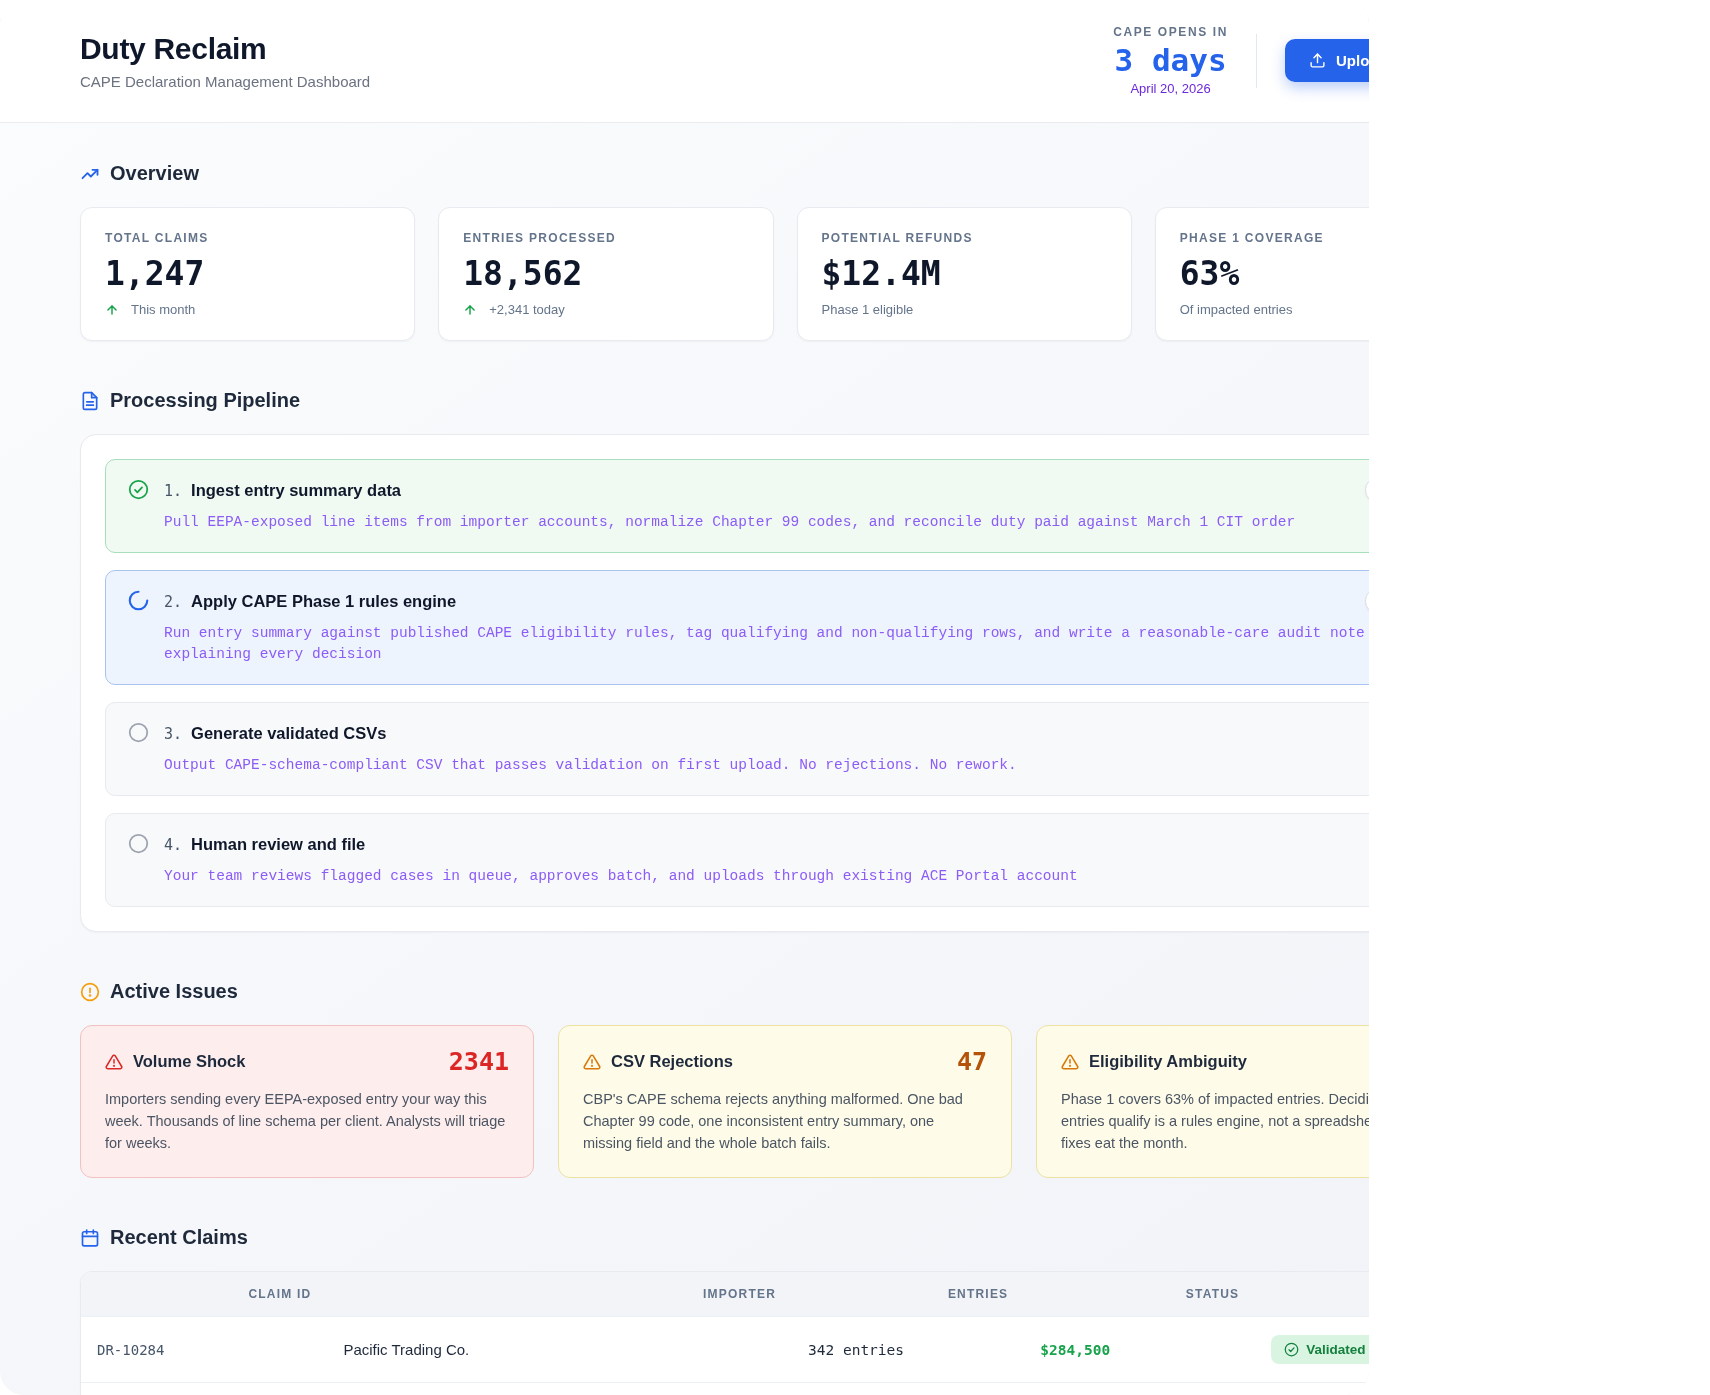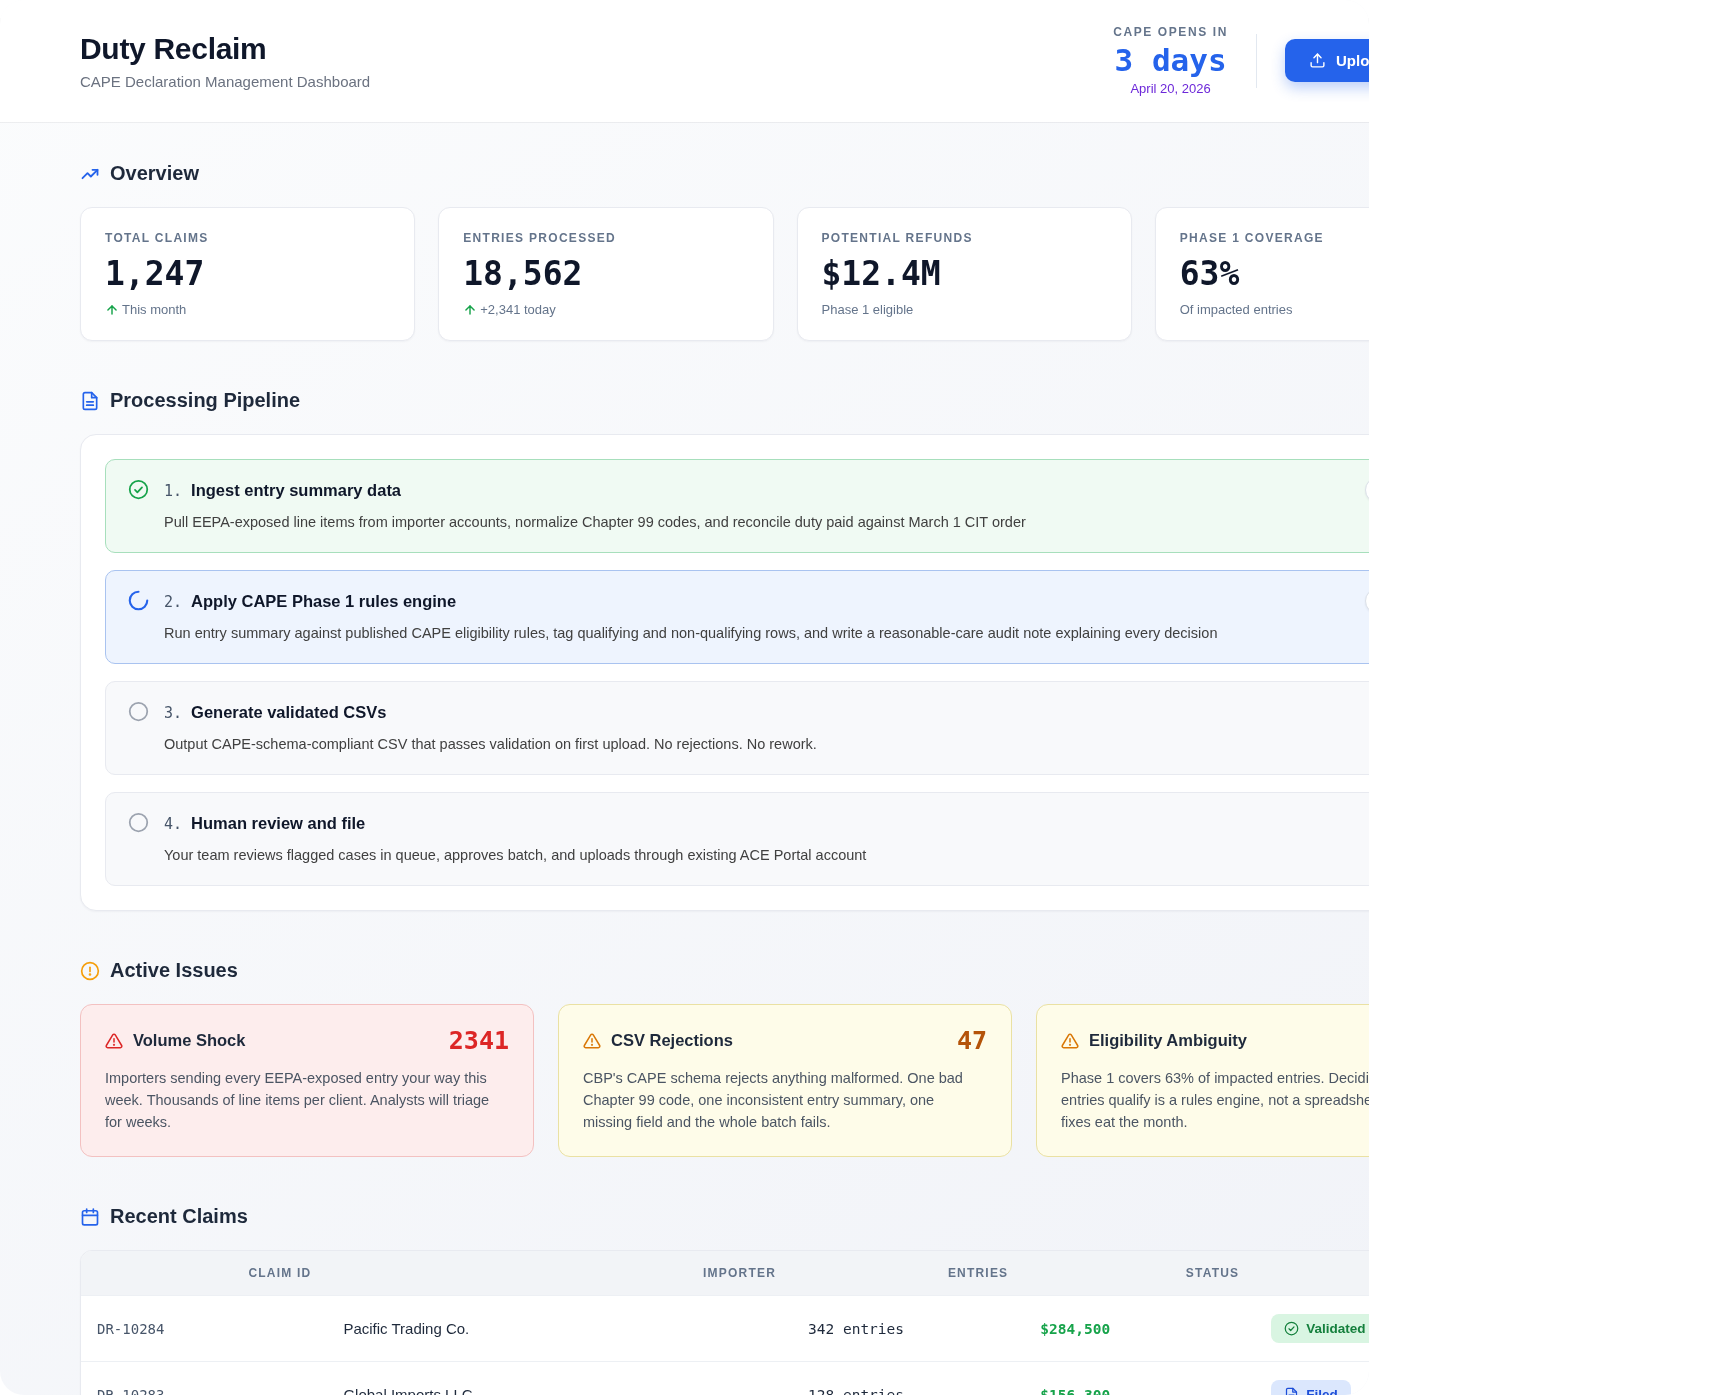--- a/index.html
+++ b/index.html
@@ -39,37 +39,37 @@
   section + section { margin-top:48px; }
   .section-heading { display:flex; align-items:center; gap:10px; margin-bottom:22px; }
   .section-heading h2 { font-size:20px; font-weight:700; color:#1e293b; }
   .icon-20 svg { width:20px; height:20px; display:block; }
 
   
   .stat-grid { display:grid; grid-template-columns:repeat(4,1fr); gap:23px; }
   .stat-card { background:#fff; border:1px solid #e8eaf0; border-radius:12px; padding:23px 24px; box-shadow:0 1px 2px rgba(16,24,40,.04); }
   .stat-label { font-size:12px; font-weight:600; letter-spacing:1.3px; color:#64748b; }
   .stat-value { font-family:"DejaVu Sans Mono",monospace; font-size:33px; font-weight:700; color:#0f172a; margin-top:9px; }
-  .stat-sub { display:flex; align-items:center; gap:3px; font-size:13px; color:#64748b; margin-top:9px; }
+  .stat-sub { display:flex; align-items:center; gap:12px; font-size:13px; color:#64748b; margin-top:9px; }
   .stat-sub svg { width:14px; height:14px; display:block; }
 
   
   .pipeline-card { background:#fff; border:1px solid #e8eaf0; border-radius:16px; padding:24px; display:flex; flex-direction:column; gap:17px; box-shadow:0 1px 2px rgba(16,24,40,.04); }
   .step { display:flex; gap:15px; border-radius:10px; border:1px solid; padding:17px 22px 19px 22px; }
   .step-complete { background:#f0faf3; border-color:#a7dfbc; }
   .step-active   { background:#eef4fe; border-color:#a9c3f0; }
   .step-pending  { background:#f8f9fb; border-color:#e8eaf0; }
   .step-icon svg { width:21px; height:21px; margin-top:2px; display:block; }
   .step-body { flex:1; }
   .step-head { display:flex; align-items:center; justify-content:space-between; }
   .step-title-row { display:flex; align-items:baseline; gap:9px; }
   .step-num { font-family:"DejaVu Sans Mono",monospace; font-size:15px; color:#475569; }
   .step-title { font-size:16.5px; font-weight:700; color:#0f172a; }
   .step-badge { font-family:"DejaVu Sans Mono",monospace; font-size:13.5px; color:#334155; background:#fff; border:1px solid #dbe0e8; border-radius:999px; padding:4px 13px; box-shadow:0 1px 2px rgba(16,24,40,.06); }
-  .step-desc { font-size:14.5px; color:#404040; margin-top:9px; line-height:1.45; }
+  .step-desc { font-size:14.5px; color:#8b5cf6; margin-top:9px; line-height:1.45;font-family:Liberation Mono, monospace; }
 
   
   .issues-grid { display:grid; grid-template-columns:repeat(3,1fr); gap:24px; align-items:stretch; }
   .issue-card { border-radius:12px; border:1px solid; padding:21px 24px 23px; }
   .issue-red    { background:#fdeded; border-color:#f3c1c1; }
   .issue-yellow { background:#fefce9; border-color:#eae1a3; }
   .issue-head { display:flex; align-items:center; gap:10px; }
   .issue-head svg { width:18px; height:18px; display:block; }
   .issue-title { font-size:16.5px; font-weight:700; color:#1e293b; flex:1; }
   .issue-count { font-family:"DejaVu Sans Mono",monospace; font-size:25px; font-weight:600; }
@@ -302,21 +302,21 @@
             <span class="warn">
               <svg viewBox="0 0 24 24" fill="none" stroke="currentColor" stroke-width="2" stroke-linecap="round" stroke-linejoin="round">
                   <path d="M10.3 3.9 1.8 18a2 2 0 0 0 1.7 3h17a2 2 0 0 0 1.7-3L13.7 3.9a2 2 0 0 0-3.4 0z"></path>
                   <line x1="12" y1="9" x2="12" y2="13.2"></line>
                   <circle cx="12" cy="17" r="0.5" fill="currentColor"></circle>
                 </svg>
             </span>
             <span class="issue-title">Volume Shock</span>
             <span class="issue-count">2341</span>
           </div>
-          <p class="issue-desc">Importers sending every EEPA-exposed entry your way this week. Thousands of line items per client. Analysts will triage for weeks.</p>
+          <p class="issue-desc">Importers sending every EEPA-exposed entry your way this week. Thousands of line schema per client. Analysts will triage for weeks.</p>
         </div>
 
         <div class="issue-card issue-yellow">
           <div class="issue-head">
             <span class="warn">
               <svg viewBox="0 0 24 24" fill="none" stroke="currentColor" stroke-width="2" stroke-linecap="round" stroke-linejoin="round">
                   <path d="M10.3 3.9 1.8 18a2 2 0 0 0 1.7 3h17a2 2 0 0 0 1.7-3L13.7 3.9a2 2 0 0 0-3.4 0z"></path>
                   <line x1="12" y1="9" x2="12" y2="13.2"></line>
                   <circle cx="12" cy="17" r="0.5" fill="currentColor"></circle>
                 </svg>

